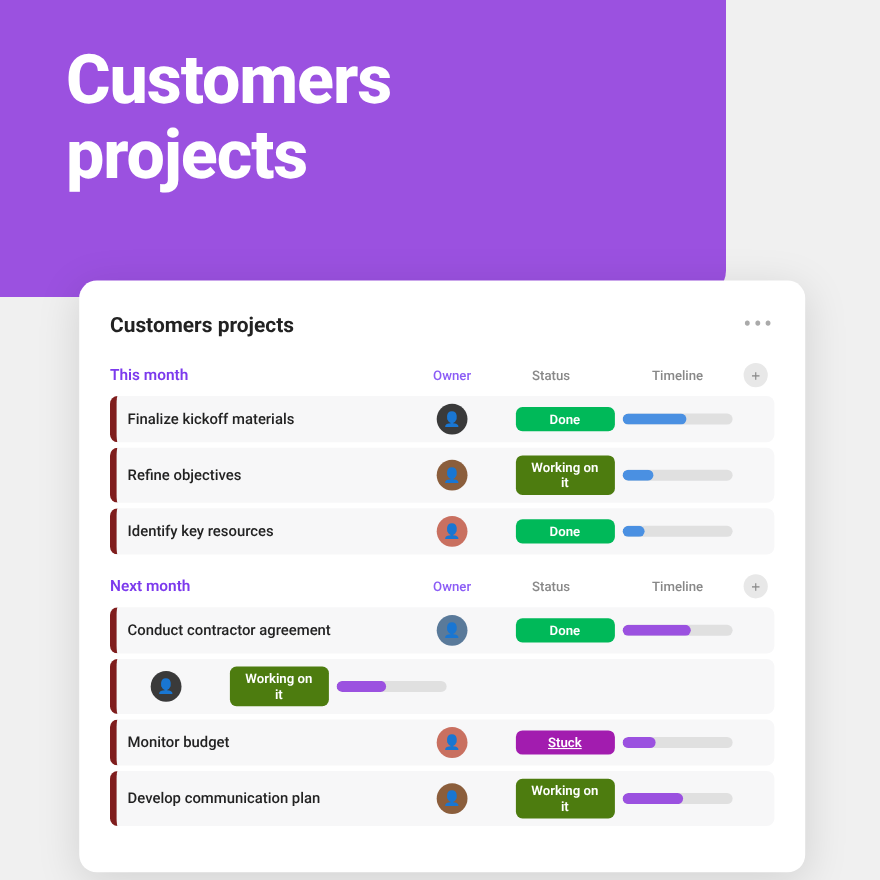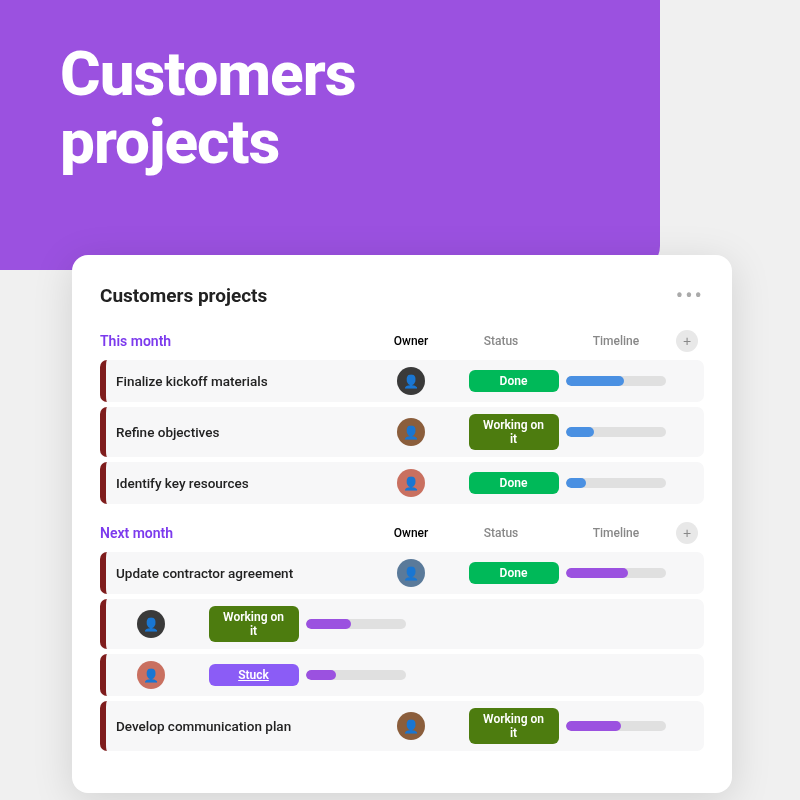--- a/index.html
+++ b/index.html
@@ -78,21 +78,21 @@
       font-size: 14px;
       font-weight: 600;
       color: #7c3aed;
       flex: 1;
     }
 
     .col-owner {
       width: 70px;
       text-align: center;
       font-size: 12px;
-      color: #000000;
+      color: #8b5cf6;
       font-weight: 500;
     }
 
     .col-status {
       width: 110px;
       text-align: center;
       font-size: 12px;
       color: #888;
       font-weight: 500;
     }
@@ -178,21 +178,21 @@
       font-size: 12px;
       font-weight: 600;
       color: #fff;
       min-width: 90px;
       text-align: center;
       margin-left: 25px;
     }
 
     .status-done { background: #00b959; }
     .status-working { background: #4d7c0f; }
-    .status-stuck { background: #8b5cf6; text-decoration: underline; }
+    .status-stuck { background: #a21caf; text-decoration: underline; }
 
     .timeline-cell {
       width: 120px;
       display: flex;
       align-items: center;
       justify-content: center;
     }
 
     .timeline-bar-bg {
       width: 100px;
@@ -301,21 +301,21 @@
         <div class="section-header">
     <span class="section-label">Next month</span>
     <span class="col-owner">Owner</span>
     <span class="col-status">Status</span>
     <span class="col-timeline">Timeline</span>
     <span class="col-add">
       <button class="add-btn">+</button>
     </span>
   </div>
         <div class="task-row">
-      <span class="task-name">Update contractor agreement</span>
+      <span class="task-name">Conduct contractor agreement</span>
       <div class="owner-avatar">
         <div class="avatar avatar-4">
           👤
         </div>
       </div>
       <div class="status-cell">
         <span class="status-badge status-done">Done</span>
       </div>
       <div class="timeline-cell">
         <div class="timeline-bar-bg">
@@ -334,20 +334,21 @@
         <span class="status-badge status-working">Working on it</span>
       </div>
       <div class="timeline-cell">
         <div class="timeline-bar-bg">
           <div class="timeline-bar-fill fill-purple" style="width:45%"></div>
         </div>
       </div>
       <div class="col-add-cell"></div>
     </div>
         <div class="task-row">
+      <span class="task-name">Monitor budget</span>
       <div class="owner-avatar">
         <div class="avatar avatar-3">
           👤
         </div>
       </div>
       <div class="status-cell">
         <span class="status-badge status-stuck">Stuck</span>
       </div>
       <div class="timeline-cell">
         <div class="timeline-bar-bg">

